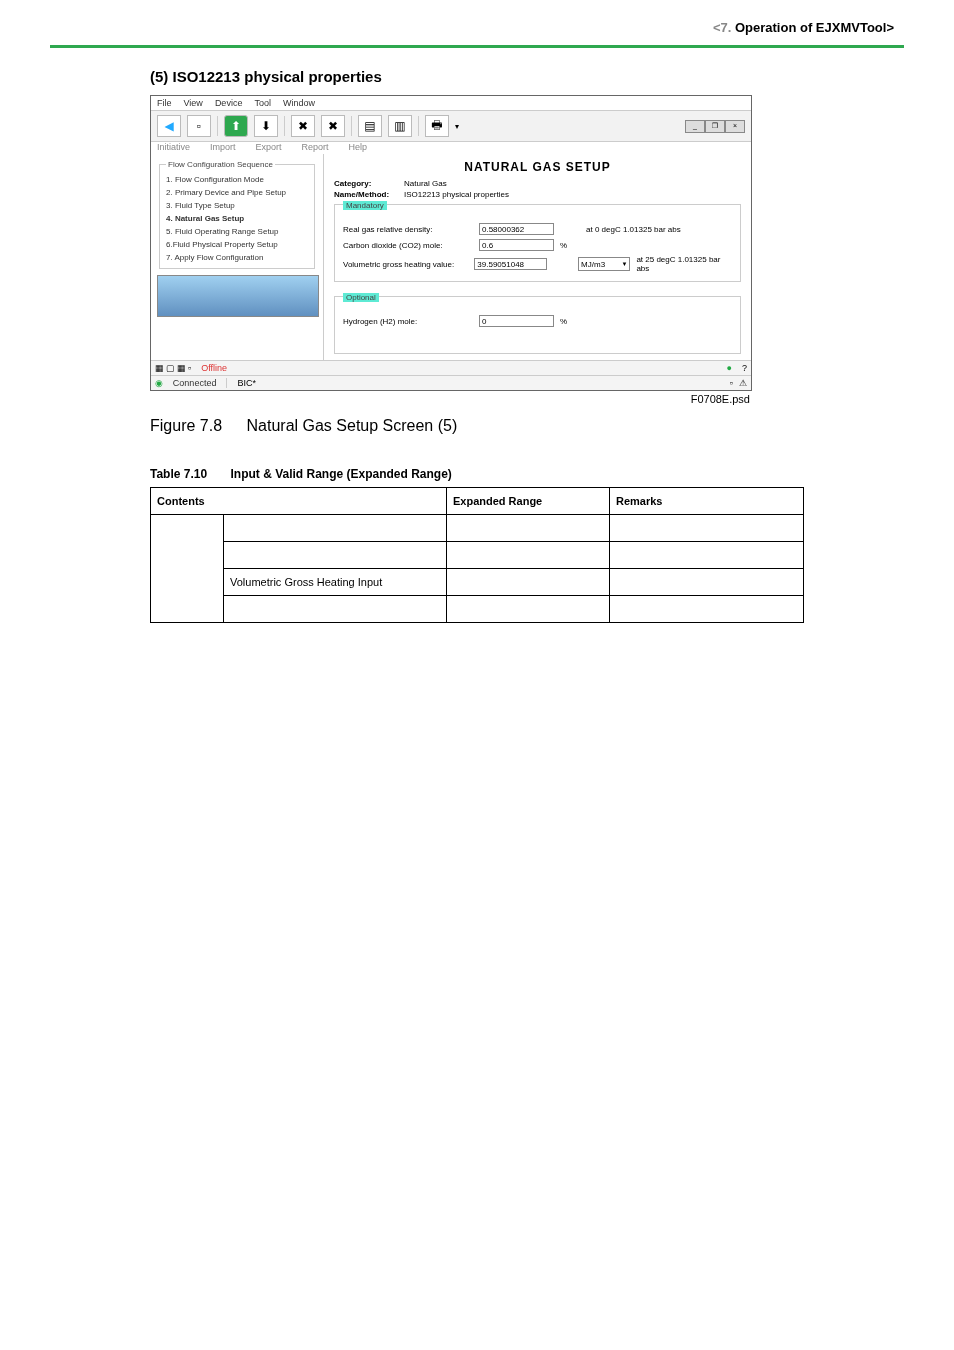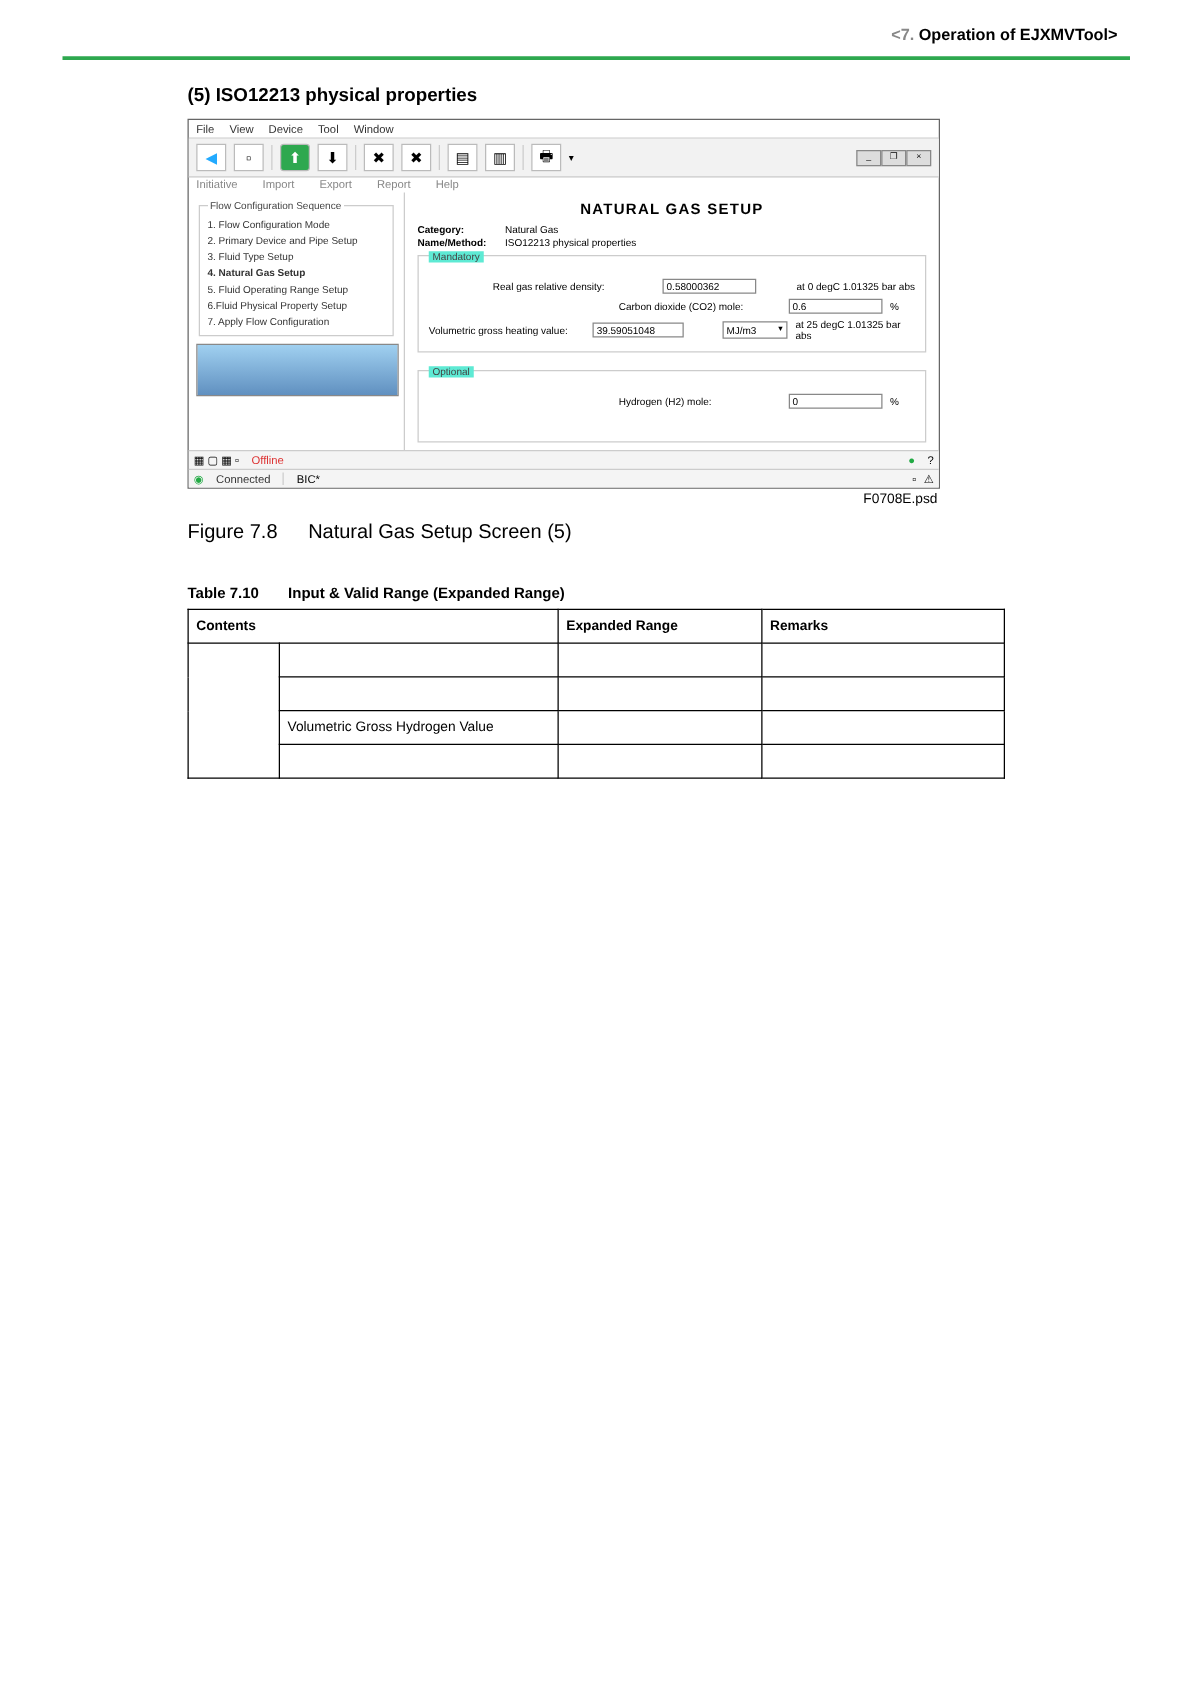--- a/index.html
+++ b/index.html
@@ -166,21 +166,20 @@
       background: #5eead4;
       display: inline-block;
       padding: 0 3px;
     }
     .form-row {
       display: flex;
       align-items: center;
       font-size: 8px;
       padding: 2px 0;
       gap: 6px;
-      justify-content: flex-end;
     }
     .form-row .label { width: 130px; }
     .form-row .input {
       border: 1px solid #888;
       background: #fff;
       padding: 1px 2px;
       width: 75px;
       height: 12px;
       font-size: 8px;
       box-sizing: border-box;
@@ -428,21 +427,21 @@
       <td class="left" style="width:210px"></td>
       <td style="width:150px"></td>
       <td></td>
     </tr>
     <tr>
       <td class="left"></td>
       <td></td>
       <td></td>
     </tr>
     <tr>
-      <td class="left">Volumetric Gross Hydrogen Value</td>
+      <td class="left">Volumetric Gross Heating Input</td>
       <td></td>
       <td></td>
     </tr>
     <tr>
       <td class="left"></td>
       <td></td>
       <td></td>
     </tr>
   </tbody>
     </table>

